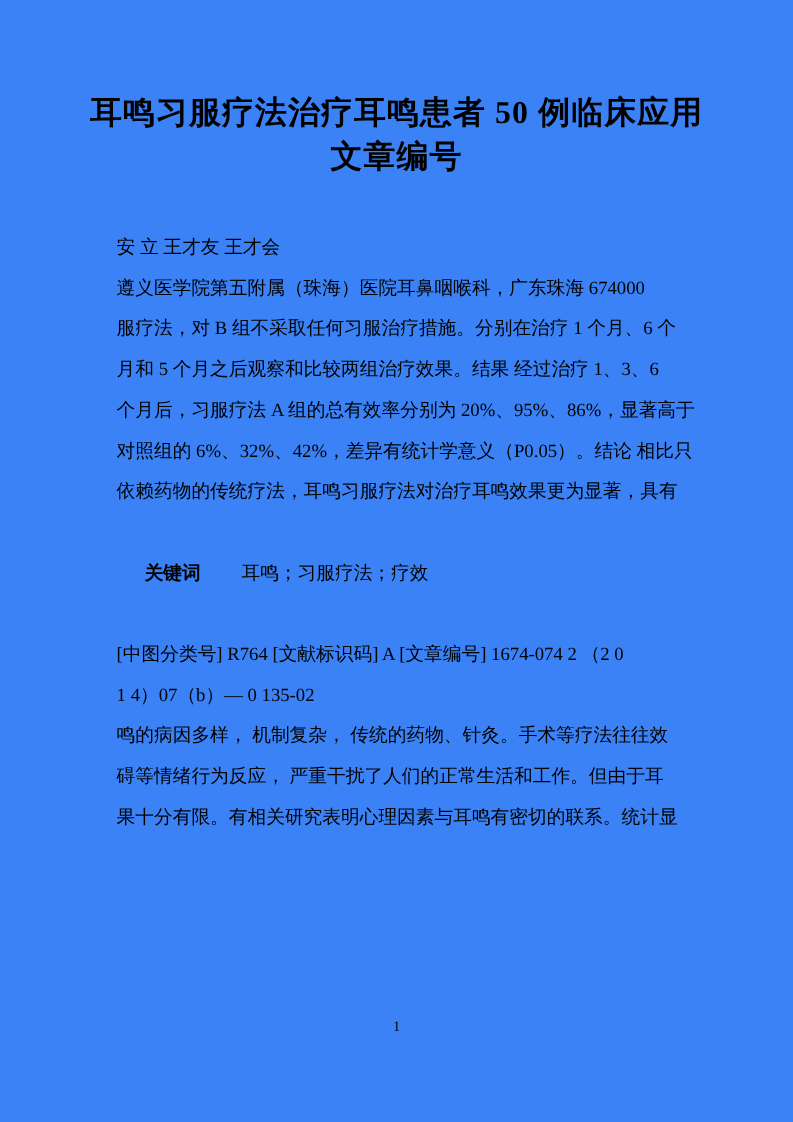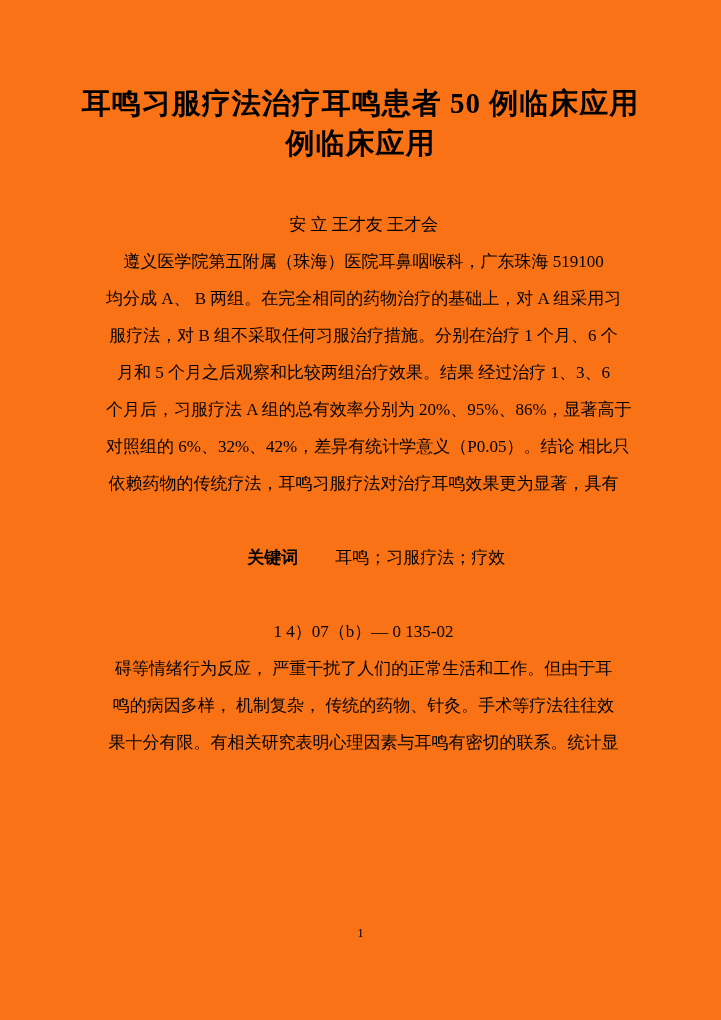--- a/index.html
+++ b/index.html
@@ -8,36 +8,36 @@
     width: 721px;
     height: 1020px;
     background: #ffffff;
     font-family: "Liberation Serif", "DejaVu Serif", serif;
     color: #000000;
   }
   .page {
     position: relative;
     width: 721px;
     height: 1020px;
-    background: #f97316;
+    background: #3b82f6;
     overflow: hidden;
   }
   .title-block {
     margin: 83px 58px 0 58px;
     text-align: center;
     font-size: 29px;
     font-weight: 700;
     line-height: 40px;
     letter-spacing: 1px;
   }
   .content {
     margin: 43px 100px 0 106px;
     font-size: 17px;
     line-height: 37px;
-    text-align: center;
+    text-align: left;
     font-family: Liberation Serif, serif;
   }
   .line { white-space: pre; }
   .title-line { white-space: pre; }
   .keywords-line { white-space: pre; }
   .kw-label { font-weight: 700; }
   .kw-gap { display: inline-block; width: 37px; }
   .page-number {
     position: absolute;
     top: 925px;
@@ -48,49 +48,49 @@
     line-height: 16px;
   }
 </style>
 </head>
 <body>
 
 <div class="page">
 
   <div class="title-block">
       <div class="title-line">耳鸣习服疗法治疗耳鸣患者 50 例临床应用</div>
-      <div class="title-line">例临床应用</div>
+      <div class="title-line">文章编号</div>
     </div>
 
   <div class="content">
 
     <div class="line">安 立 王才友 王才会</div>
 
-    <div class="line">遵义医学院第五附属（珠海）医院耳鼻咽喉科，广东珠海 519100</div>
+    <div class="line">遵义医学院第五附属（珠海）医院耳鼻咽喉科，广东珠海 674000</div>
 
     <div>
-        <div class="line">均分成 A、 B 两组。在完全相同的药物治疗的基础上，对 A 组采用习</div>
         <div class="line">服疗法，对 B 组不采取任何习服治疗措施。分别在治疗 1 个月、6 个</div>
         <div class="line">月和 5 个月之后观察和比较两组治疗效果。结果 经过治疗 1、3、6</div>
         <div class="line">个月后，习服疗法 A 组的总有效率分别为 20%、95%、86%，显著高于</div>
         <div class="line">对照组的 6%、32%、42%，差异有统计学意义（P0.05）。结论 相比只</div>
         <div class="line">依赖药物的传统疗法，耳鸣习服疗法对治疗耳鸣效果更为显著，具有</div>
       </div>
 
     <div class="keywords-line">
       <span class="kw-label">关键词</span><span class="kw-gap"></span><span>耳鸣；习服疗法；疗效</span>
     </div>
 
     <div>
+        <div class="line">[中图分类号] R764 [文献标识码] A [文章编号] 1674-074 2 （2 0</div>
         <div class="line">1 4）07（b）— 0 135-02</div>
       </div>
 
     <div>
+        <div class="line">鸣的病因多样， 机制复杂， 传统的药物、针灸。手术等疗法往往效</div>
         <div class="line">碍等情绪行为反应， 严重干扰了人们的正常生活和工作。但由于耳</div>
-        <div class="line">鸣的病因多样， 机制复杂， 传统的药物、针灸。手术等疗法往往效</div>
         <div class="line">果十分有限。有相关研究表明心理因素与耳鸣有密切的联系。统计显</div>
       </div>
 
   </div>
 
   <div class="page-number">1</div>
 
 </div>
 
 </body></html>

